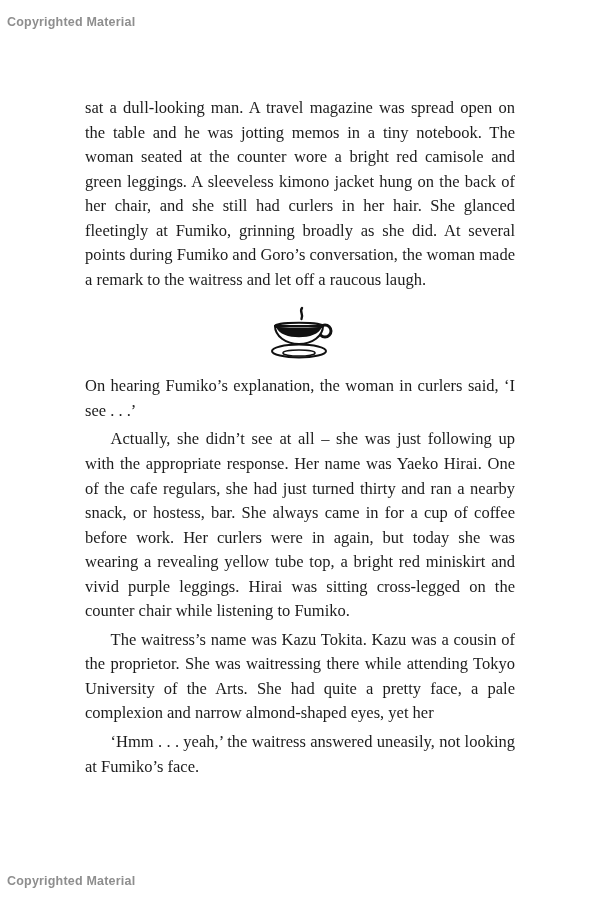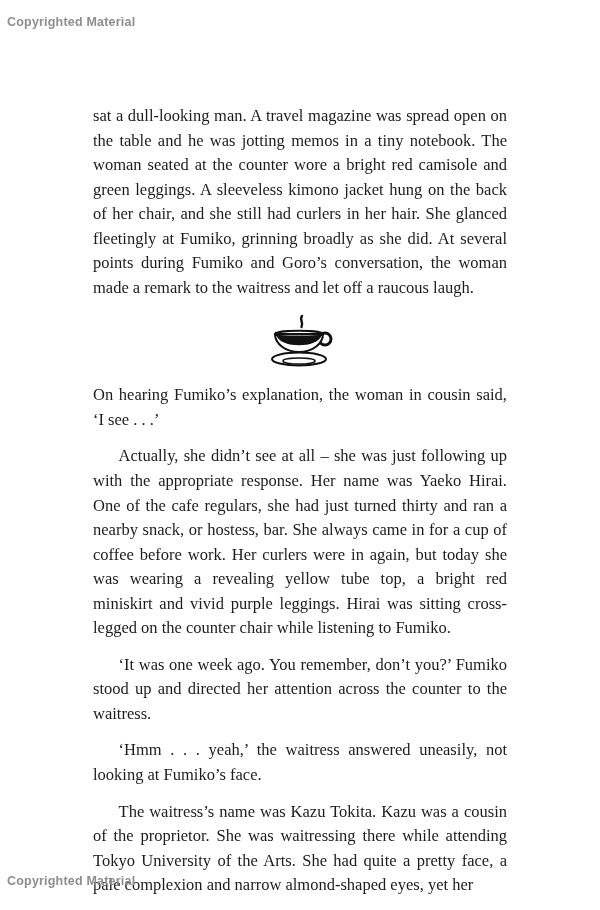--- a/index.html
+++ b/index.html
@@ -52,21 +52,21 @@
   .body-text {
     position: absolute;
     top: 92px;
     left: 81px;
     width: 438px;
     font-size: 16.5px;
     line-height: 24.55px;
     text-align: justify;
   }
   .para {
-    margin: 12px;
+    margin: 4px;
     text-indent: 1.55em;
   }
   .para.no-indent {
     text-indent: 0;
   }
   .it { }
   .ornament {
     width: 76px;
     height: 58px;
     margin: 13px auto 11px auto;
@@ -90,27 +90,26 @@
         <path d="M40 3 c-3 4 2 6 -0.5 11" fill="none" stroke="#111111" stroke-width="2.4" stroke-linecap="round"></path>
         <ellipse cx="37" cy="46" rx="27" ry="6.5" fill="none" stroke="#111111" stroke-width="2"></ellipse>
         <ellipse cx="37" cy="48" rx="16" ry="3" fill="none" stroke="#111111" stroke-width="1.5"></ellipse>
         <circle cx="63" cy="26" r="6" fill="none" stroke="#111111" stroke-width="3"></circle>
         <path d="M13 21 A 24 18 0 0 0 61 21 Z" fill="#ffffff" stroke="#111111" stroke-width="2"></path>
         <path d="M14.5 22.5 C 18.5 35.5, 55.5 35.5, 59.5 22.5 Z" fill="#111111"></path>
         <ellipse cx="37" cy="21" rx="24" ry="3.2" fill="none" stroke="#111111" stroke-width="2"></ellipse>
       </svg>
     </div>
 
-    <p class="para no-indent">On hearing Fumiko’s explanation, the woman in cousin said, ‘I see . . .’</p>
+    <p class="para no-indent">On hearing Fumiko’s explanation, the woman in curlers said, ‘I see . . .’</p>
 
     <p class="para"><span>Actually, she didn’t </span><span class="it">see</span><span> at all – she was just following up with the appropriate response. Her name was Yaeko Hirai. One of the cafe regulars, she had just turned thirty and ran a nearby snack, or hostess, bar. She always came in for a cup of coffee before work. Her curlers were in again, but today she was wearing a revealing yellow tube top, a bright red miniskirt and vivid purple leggings. Hirai was sitting cross-legged on the counter chair while listening to Fumiko.</span></p>
 
-    <p class="para">‘It was one week ago. You remember, don’t you?’ Fumiko stood up and directed her attention across the counter to the waitress.</p>
+
+    <p class="para">The waitress’s name was Kazu Tokita. Kazu was a cousin of the proprietor. She was waitressing there while attending Tokyo University of the Arts. She had quite a pretty face, a pale complexion and narrow almond-shaped eyes, yet her</p>
 
     <p class="para">‘Hmm . . . yeah,’ the waitress answered uneasily, not looking at Fumiko’s face.</p>
-
-    <p class="para">The waitress’s name was Kazu Tokita. Kazu was a cousin of the proprietor. She was waitressing there while attending Tokyo University of the Arts. She had quite a pretty face, a pale complexion and narrow almond-shaped eyes, yet her</p>
 
   </div>
 
   <div class="copyright bottom">Copyrighted Material</div>
 
 </div>
 
 </body></html>

